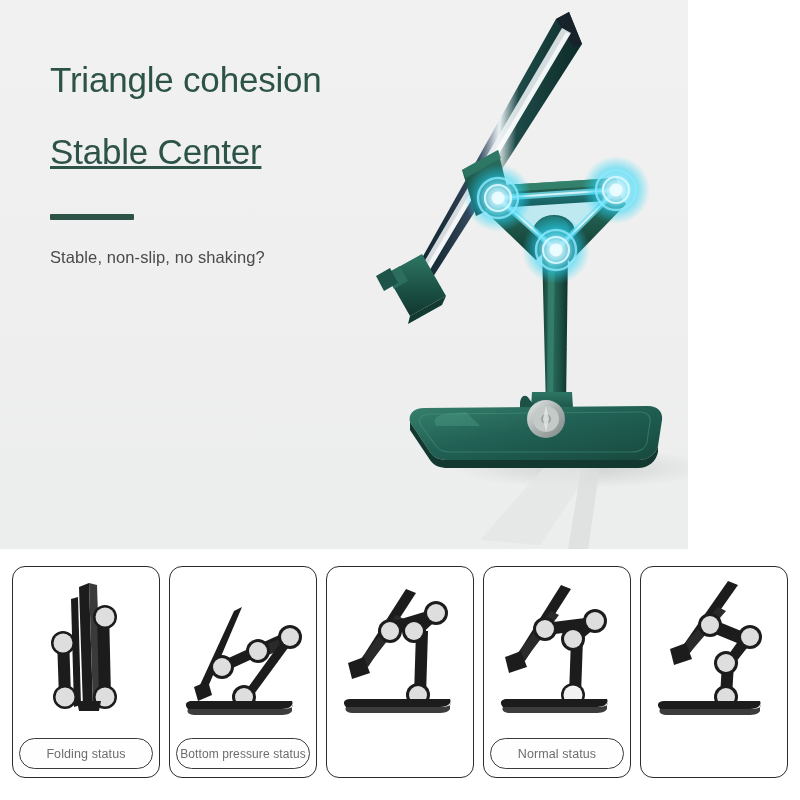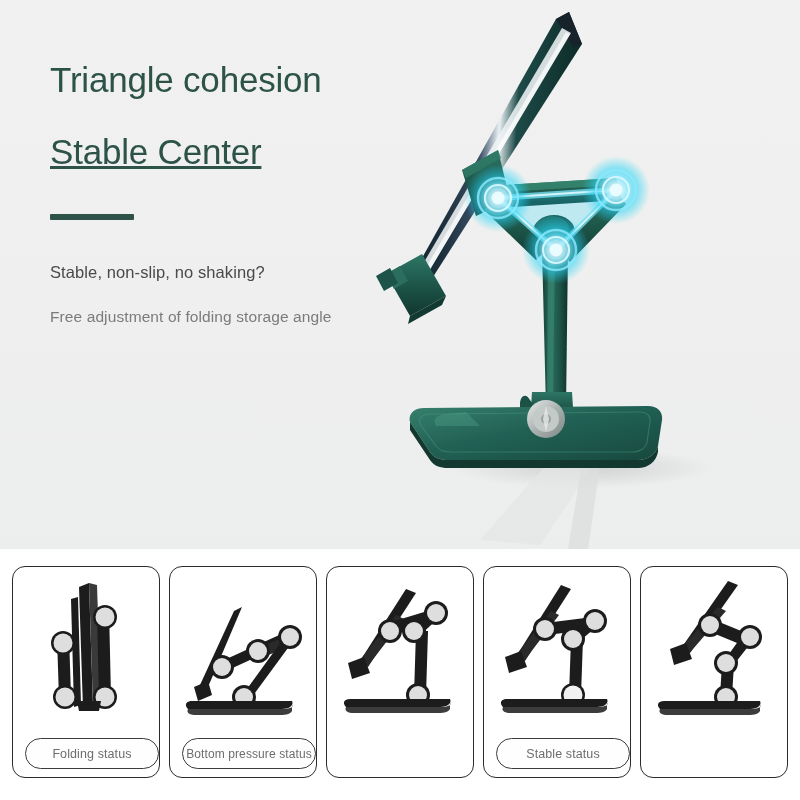--- a/index.html
+++ b/index.html
@@ -17,21 +17,21 @@
     position: relative;
     width: 800px;
     height: 800px;
     background: #ffffff;
   }
 
   
   .hero {
     position: absolute;
     left: 0; top: 0;
-    width: 800px; height: 549px;
+    width: 688px; height: 549px;
     background: linear-gradient(180deg, #f0f1f0 0%, #eeefee 55%, #eceded 100%);
     overflow: hidden;
   }
 
   .copy {
     position: absolute;
     left: 50px;
     top: 62px;
     width: 400px;
   }
@@ -47,21 +47,21 @@
 
   .accent-bar {
     margin-top: 44px;
     width: 84px;
     height: 6px;
     background: #2d5349;
     border-radius: 1px;
   }
 
   .sub1 {
-    margin-top: 43px;
+    margin-top: 28px;
     color: #4a4a4a;
     font-size: 16.5px;
     font-weight: 400;
     letter-spacing: 0.1px;
     white-space: nowrap;
   }
   .sub2 {
     margin-top: 26px;
     color: #7b7b7b;
     font-size: 15.5px;
@@ -92,21 +92,21 @@
 
   .thumb-card {
     position: relative;
     flex: 1 1 0;
     height: 212px;
     background: #ffffff;
     border: 1.4px solid #2b2b2b;
     border-radius: 13px;
     display: flex;
     flex-direction: column;
-    align-items: flex-end;
+    align-items: center;
     justify-content: flex-end;
     padding-bottom: 8px;
     overflow: hidden;
   }
 
   .thumb-art {
     position: absolute;
     left: 0; top: 4px;
     width: 100%;
     height: 158px;
@@ -139,21 +139,20 @@
 
 <div id="page">
 
   <section class="hero">
 
     <div class="copy">
       <div class="headline">Triangle cohesion</div>
       <div class="headline second">Stable Center</div>
       <div class="accent-bar"></div>
       <div class="sub1">Stable, non-slip, no shaking?</div>
-      <div class="sub2">Free adjustment of folding storage angle</div>
     </div>
 
     <div class="hero-product">
       <svg width="430" height="549" viewBox="0 0 430 549">
         <defs>
           <linearGradient id="gBase" x1="0" y1="0" x2="0.3" y2="1">
             <stop offset="0" stop-color="#2a6d5c"></stop>
             <stop offset="0.35" stop-color="#1f5a4c"></stop>
             <stop offset="1" stop-color="#164036"></stop>
           </linearGradient>
@@ -407,21 +406,21 @@
             <circle cx="100" cy="46" r="12" fill="#1c1c1c"></circle>
             <circle cx="100" cy="46" r="9" fill="#dedede"></circle>
             <circle cx="78" cy="120" r="12" fill="#1c1c1c"></circle>
             <circle cx="78" cy="120" r="9.5" fill="#f2f2f2"></circle>
           </g>
           <path d="M12 124 C6 124, 4 128, 8 132 L102 132 C110 132, 114 128, 112 124 Z" fill="#1c1c1c"></path>
           <path d="M8 132 L102 132 C110 132, 114 130, 112 128 L112 134 C110 138, 104 138, 98 138 L16 138 C10 138, 6 136, 8 132 Z" fill="#3c3c3c"></path>
         </svg>
       </div>
       <div class="thumb-label">
-        <span>Stable status</span>
+        <span>Normal status</span>
       </div>
     </div>
 
     <div class="thumb-card">
       <div class="thumb-art">
         <svg width="120" height="150" viewBox="0 0 120 150">
           <g fill="#1c1c1c">
             <path d="M74 6 L84 10 L36 78 L28 72 Z"></path>
             <path d="M64 32 L72 36 L32 82 L24 76 Z" fill="#2a2a2a"></path>
             <path d="M58 44 L92 58 L88 70 L54 56 Z"></path>

